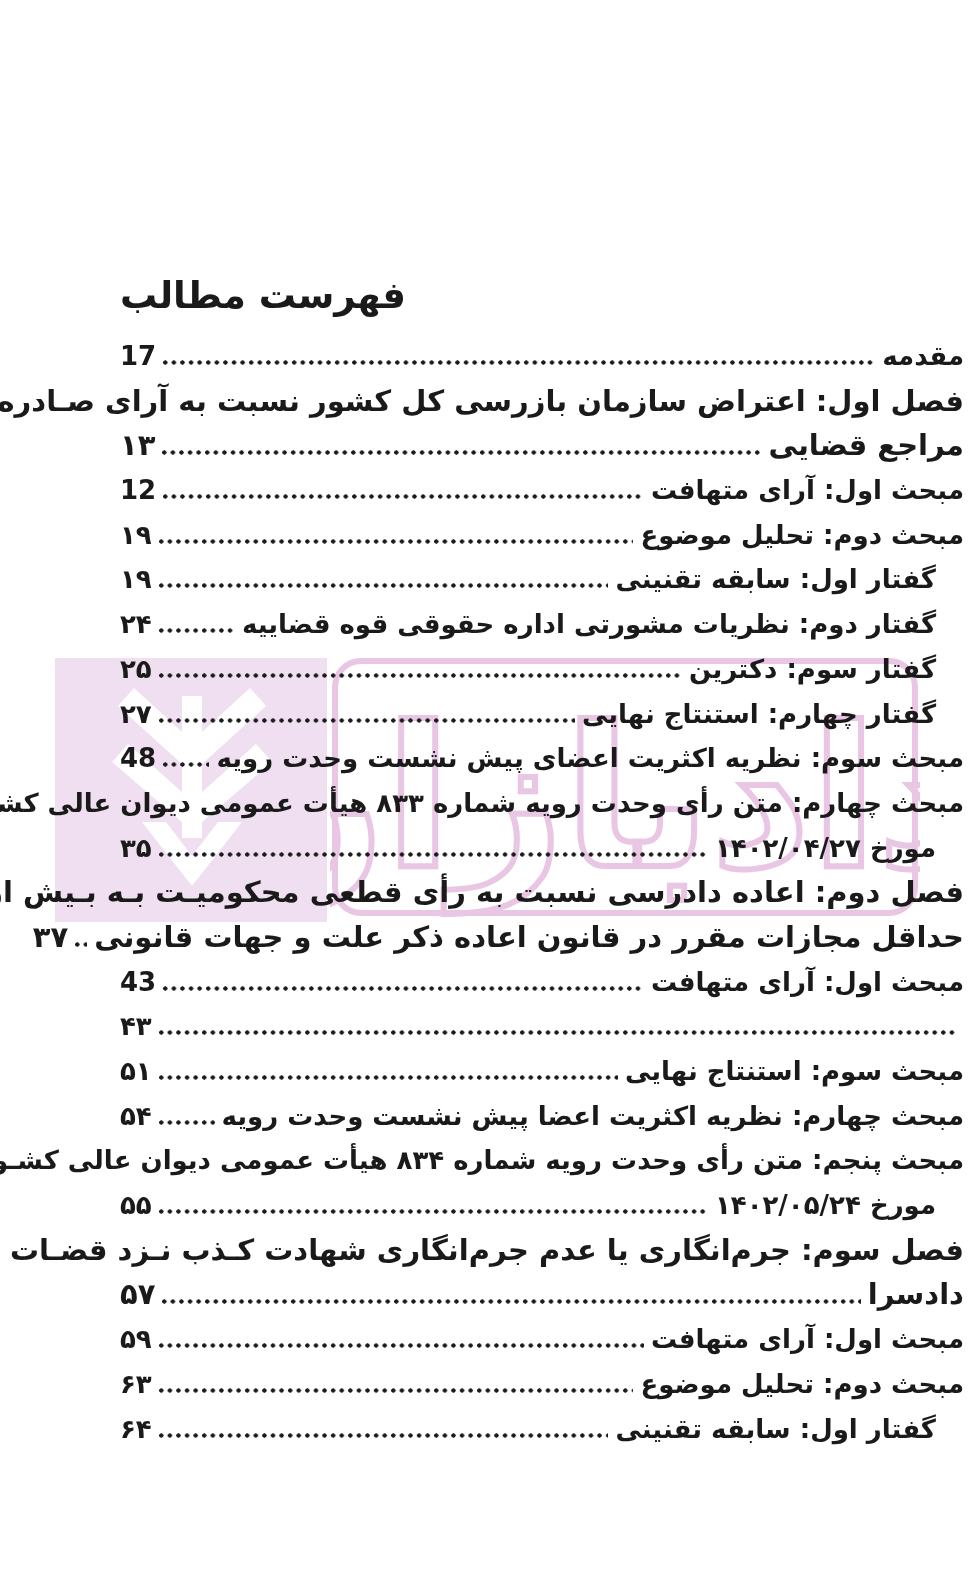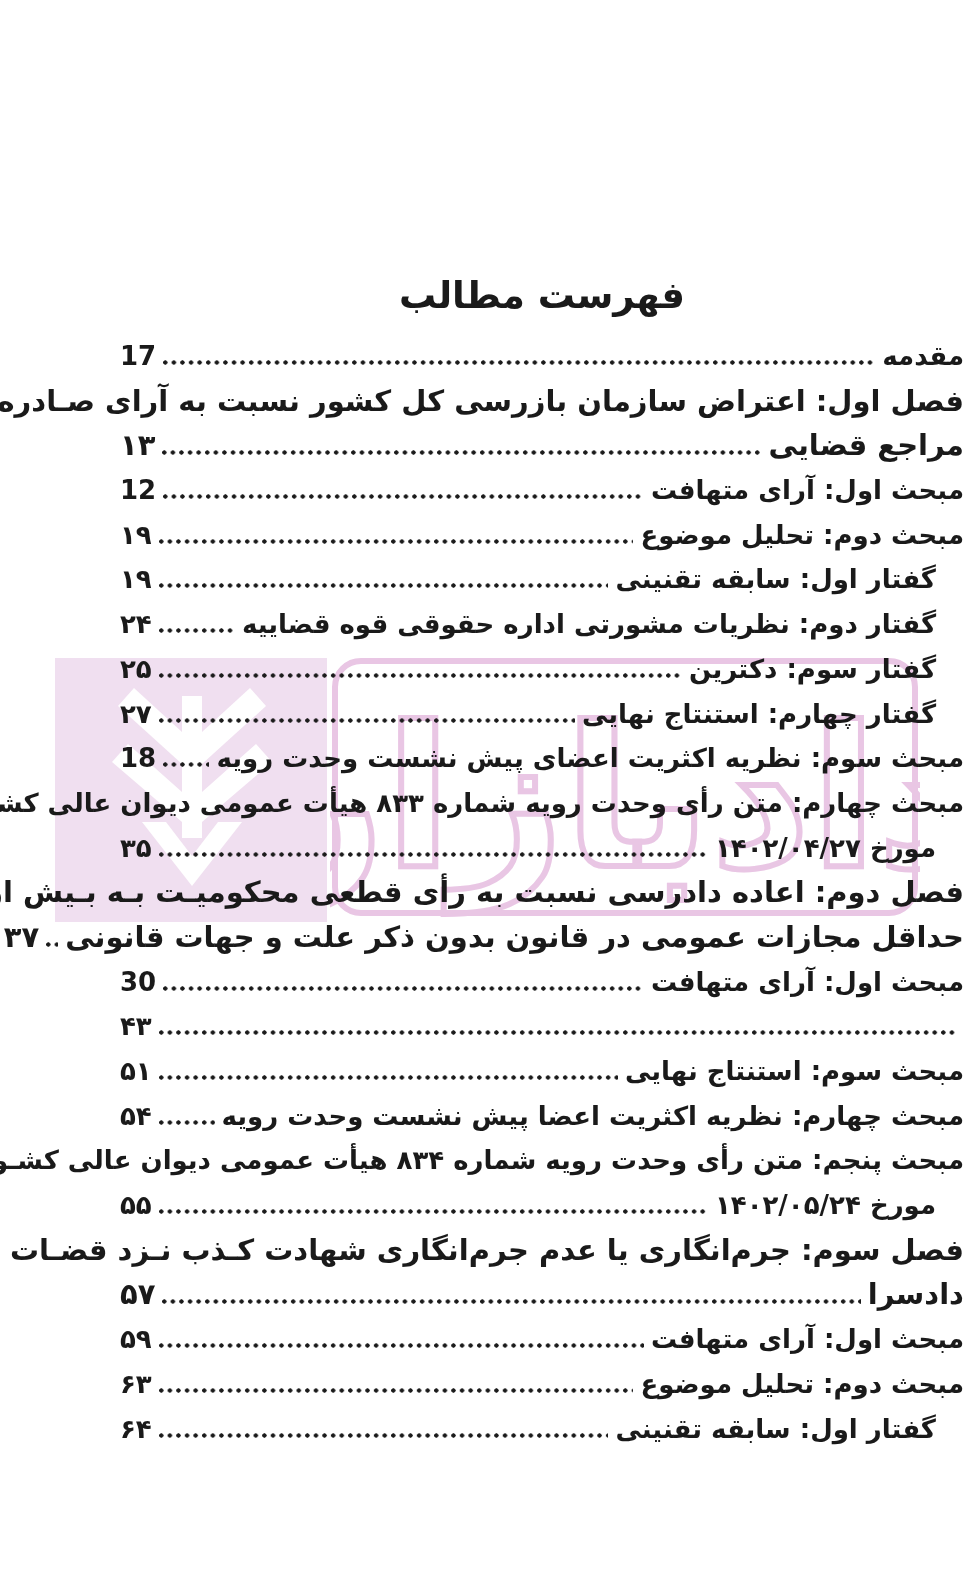--- a/index.html
+++ b/index.html
@@ -10,21 +10,21 @@
   
   .watermark{position:absolute;inset:0;z-index:0;}
   .wm-band{position:absolute;left:55px;top:658px;width:272px;height:264px;}
   .wm-band svg{position:absolute;left:26px;top:22px;}
   .wm-frame-text{position:absolute;left:330px;top:656px;width:590px;height:262px;}
   
   .content{
     position:absolute;z-index:1;left:120px;right:14px;top:272px;direction:rtl;
   }
   .page-title{
-    margin:0 0 14px 0;text-align:center;font-size:37px;font-weight:700;line-height:48px;
+    margin:0 0 14px 0;text-align:left;font-size:37px;font-weight:700;line-height:48px;
     letter-spacing:-0.5px;
   }
   .row{
     display:flex;align-items:baseline;height:44.7px;line-height:44.7px;
     font-size:26px;font-weight:700;white-space:nowrap;
   }
   .row .t{flex:0 0 auto;}
   .row .leader{
     flex:1 1 auto;height:5px;margin:0 7px;min-width:12px;
     background-image:radial-gradient(circle at 2.3px 2.5px,#1b1b1b 1.9px,rgba(0,0,0,0) 2.4px);
@@ -102,42 +102,42 @@
         <span class="pg">۲۵</span>
       </div>
       <div class="row normal indent1">
         <span class="t">گفتار چهارم: استنتاج نهایی</span>
         <span class="leader"></span>
         <span class="pg">۲۷</span>
       </div>
       <div class="row normal">
         <span class="t">مبحث سوم: نظریه اکثریت اعضای پیش نشست وحدت رویه</span>
         <span class="leader"></span>
-        <span class="pg">18</span>
+        <span class="pg">48</span>
       </div>
       <div class="row normal wrapline">
         <span class="t">مبحث چهارم: متن رأی وحدت رویه شماره ۸۳۳ هیأت عمومی دیوان عالی کشور</span>
       </div>
       <div class="row normal indent1">
         <span class="t">مورخ ۱۴۰۲/۰۴/۲۷</span>
         <span class="leader"></span>
         <span class="pg">۳۵</span>
       </div>
       <div class="row chapter wrapline">
         <span class="t">فصل دوم: اعاده دادرسی نسبت به رأی قطعی محکومیـت بـه بـیش از</span>
       </div>
       <div class="row chapter">
-        <span class="t">حداقل مجازات عمومی در قانون بدون ذکر علت و جهات قانونی</span>
+        <span class="t">حداقل مجازات مقرر در قانون اعاده ذکر علت و جهات قانونی</span>
         <span class="leader"></span>
         <span class="pg">۳۷</span>
       </div>
       <div class="row normal">
         <span class="t">مبحث اول: آرای متهافت</span>
         <span class="leader"></span>
-        <span class="pg">30</span>
+        <span class="pg">43</span>
       </div>
       <div class="row normal">
         <span class="leader"></span>
         <span class="pg">۴۳</span>
       </div>
       <div class="row normal">
         <span class="t">مبحث سوم: استنتاج نهایی</span>
         <span class="leader"></span>
         <span class="pg">۵۱</span>
       </div>

